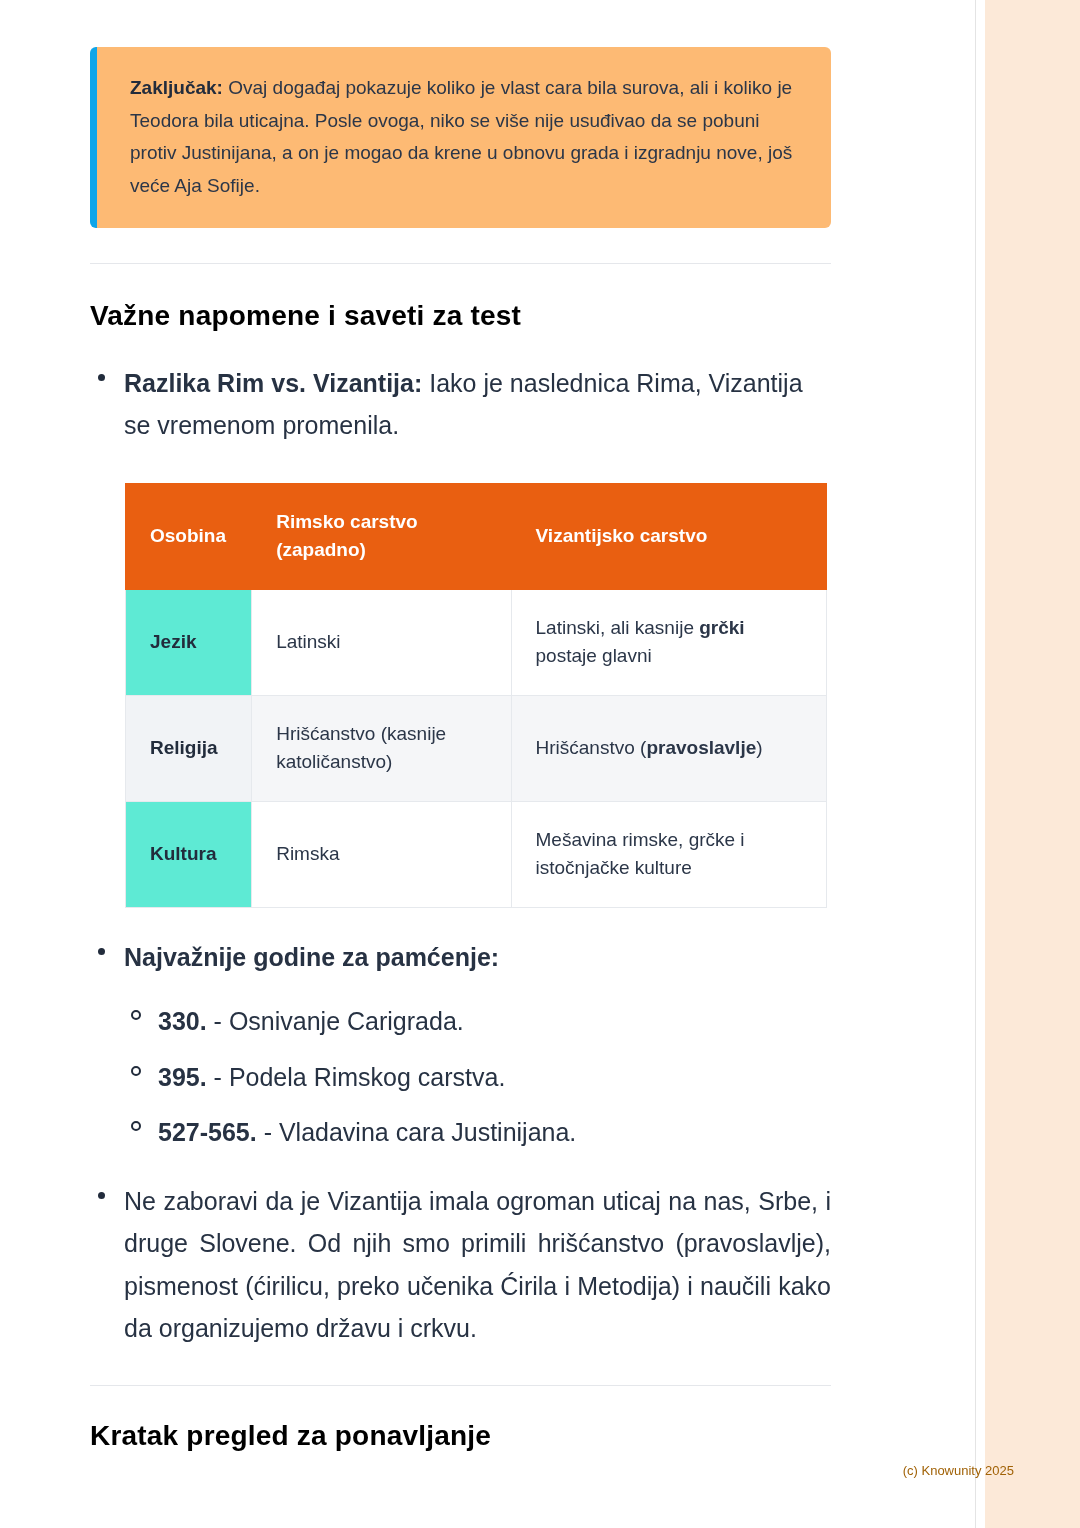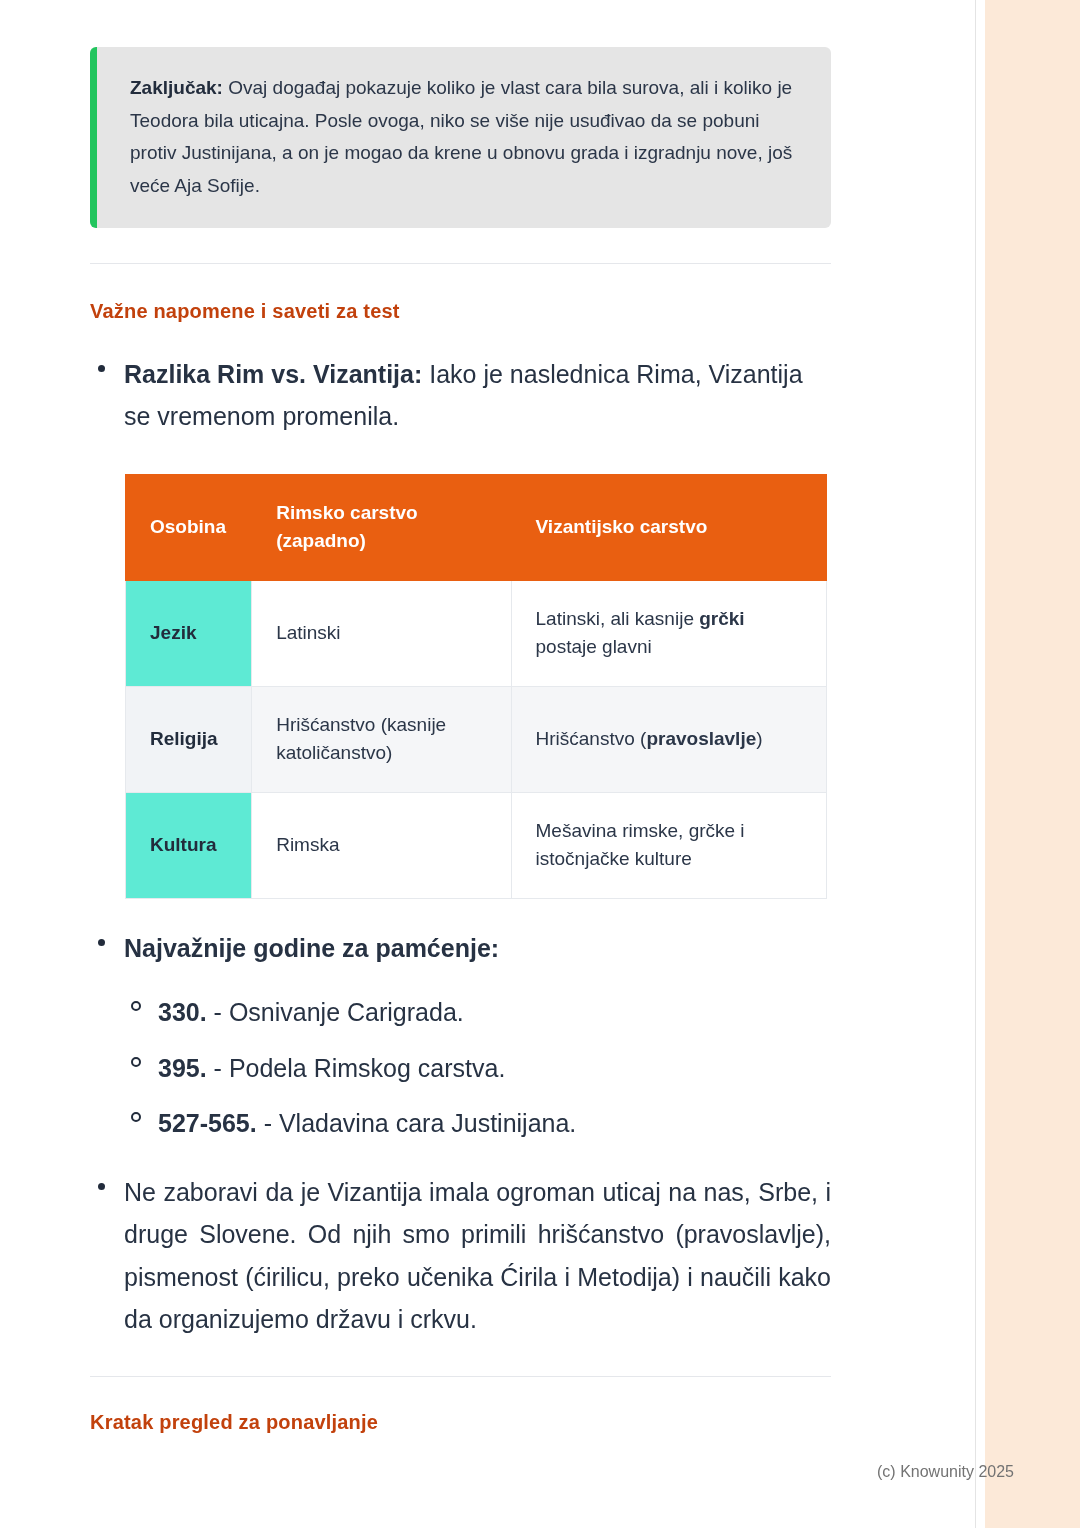--- a/index.html
+++ b/index.html
@@ -30,40 +30,40 @@
 
   .content {
     position: absolute;
     left: 90px; top: 0;
     width: 741px;
   }
 
   
   .callout {
     margin-top: 47px;
-    background: #e5e5e5;
-    border-left: 7px solid #22c55e;
+    background: #fdba74;
+    border-left: 7px solid #0ea5e9;
     border-radius: 6px;
     padding: 25px 30px 25px 33px;
     font-size: 19px;
     line-height: 1.72;
     color: #2b3648;
     box-sizing: border-box;
   }
   .callout b { color: #222c3c; }
 
   hr.divider {
     border: none;
     border-top: 1px solid #e5e7eb;
     margin: 35px 0 0 0;
   }
 
   h2.section-heading {
-    color: #c2410c;
-    font-size: 20px;
+    color: #000000;
+    font-size: 28px;
     font-weight: bold;
     margin: 36px 0 0 0;
     letter-spacing: 0.2px;
   }
   h2.section-heading.second { margin-top: 34px; }
 
   
   ul.bullets {
     list-style: none;
     margin: 30px 0 0 0;
@@ -140,22 +140,22 @@
   table.compare tr.alt td { background: #f5f6f8; }
   table.compare tr.alt td.feature { background: #f1f3f6; }
   .col-feature { width: 18%; }
   .col-roman   { width: 37%; }
   .col-byz     { width: 45%; }
 
   .footer {
     position: absolute;
     top: 1463px;
     right: 66px;
-    font-size: 16px;
-    color: #737373;
+    font-size: 13px;
+    color: #a16207;
     z-index: 5;
   }
 </style>
 </head>
 <body>
 
 <div class="page">
 
   <div class="right-rail">
     <div class="fill"></div>

